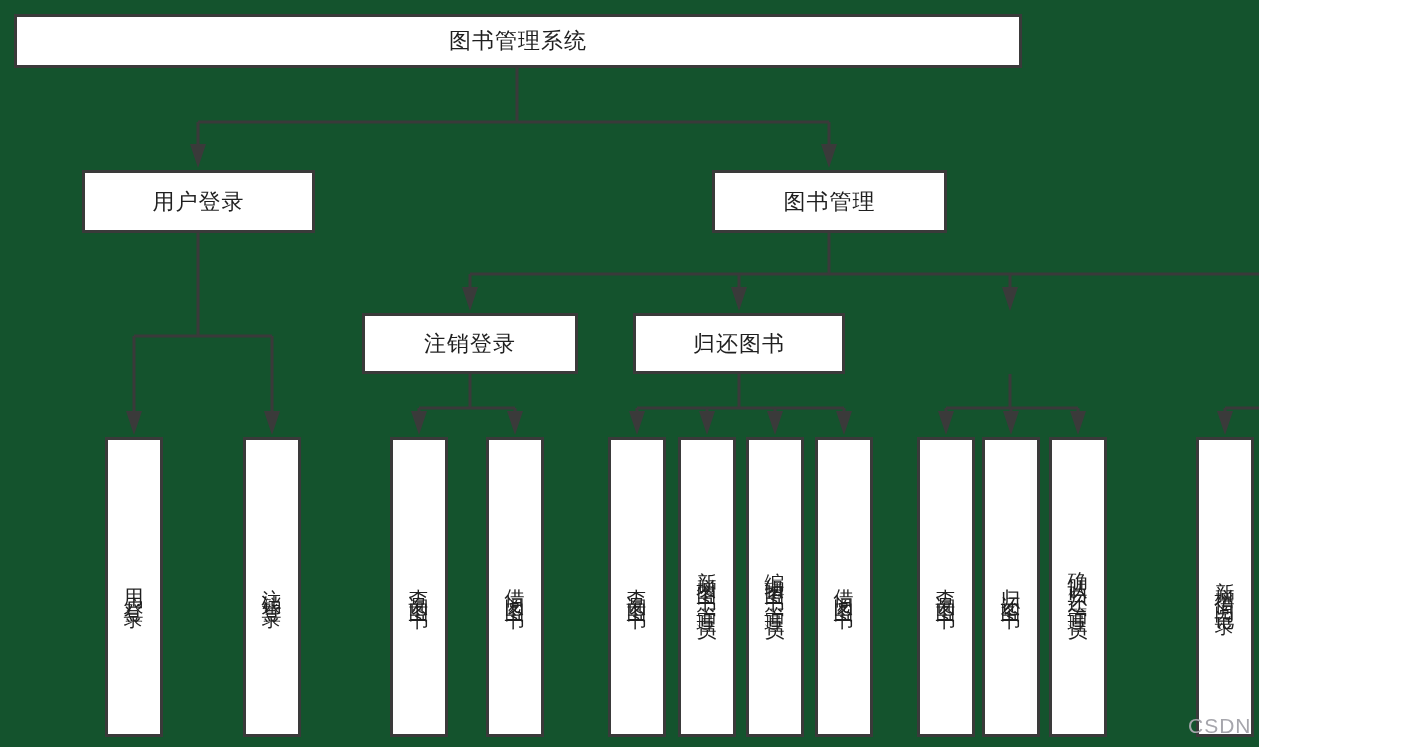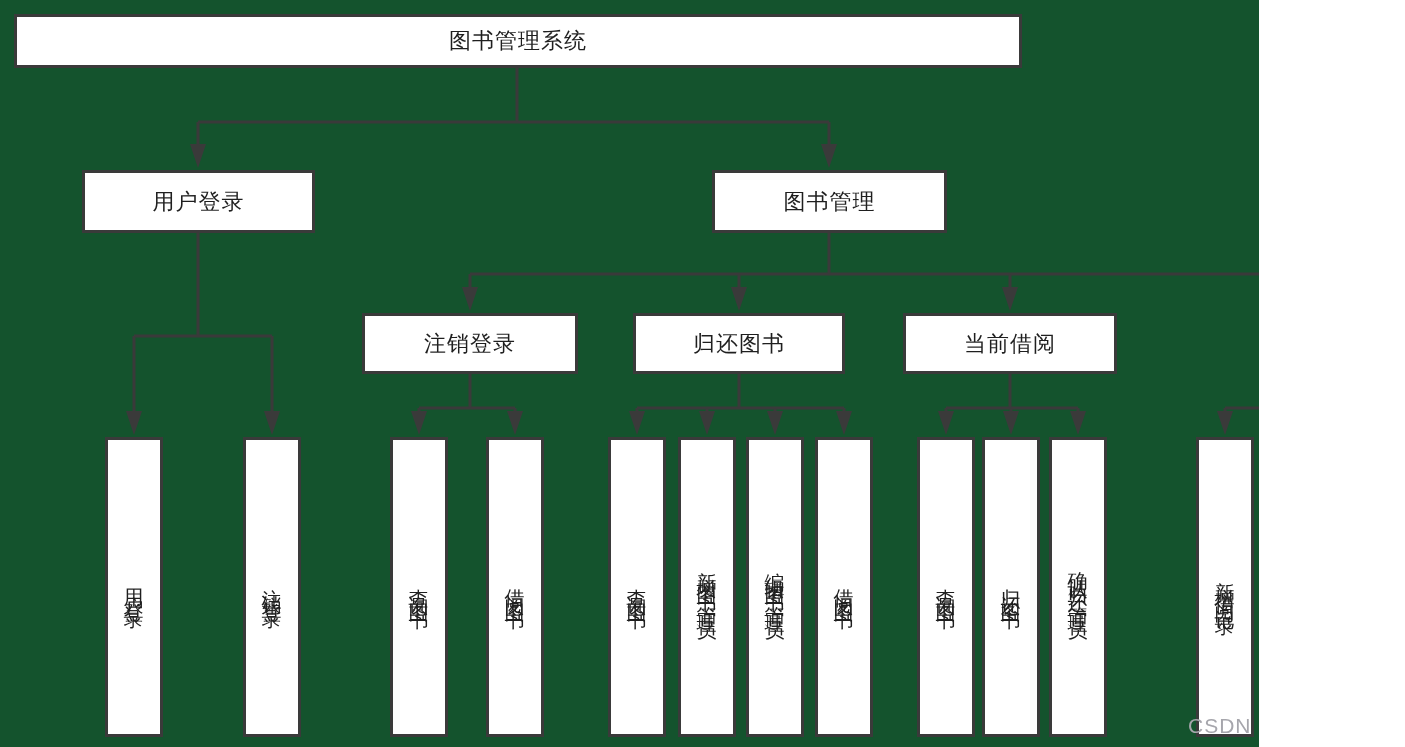--- a/index.html
+++ b/index.html
@@ -75,21 +75,20 @@
     <use href="#ah" x="1341" y="435"></use>
   </svg>
 
   <div class="box h" style="left:14px;top:14px;width:1008px;height:54px">图书管理系统</div>
 
   <div class="box h" style="left:82px;top:170px;width:233px;height:63px">用户登录</div>
   <div class="box h" style="left:712px;top:170px;width:235px;height:63px">图书管理</div>
 
   <div class="box h" style="left:362px;top:313px;width:216px;height:61px">注销登录</div>
   <div class="box h" style="left:633px;top:313px;width:212px;height:61px">归还图书</div>
-  <div class="box h" style="left:903px;top:313px;width:214px;height:61px">当前借阅</div>
 
   <div class="box v" style="left:105px;top:437px;width:58px;height:300px">用户登录</div>
   <div class="box v" style="left:243px;top:437px;width:58px;height:300px">注销登录</div>
 
   <div class="box v" style="left:390px;top:437px;width:58px;height:300px">查询图书</div>
   <div class="box v" style="left:486px;top:437px;width:58px;height:300px">借阅图书</div>
 
   <div class="box v" style="left:608px;top:437px;width:58px;height:300px">查询图书</div>
   <div class="box v" style="left:678px;top:437px;width:58px;height:300px">新增图书（管理员）</div>
   <div class="box v" style="left:746px;top:437px;width:58px;height:300px">编辑图书（管理员）</div>

